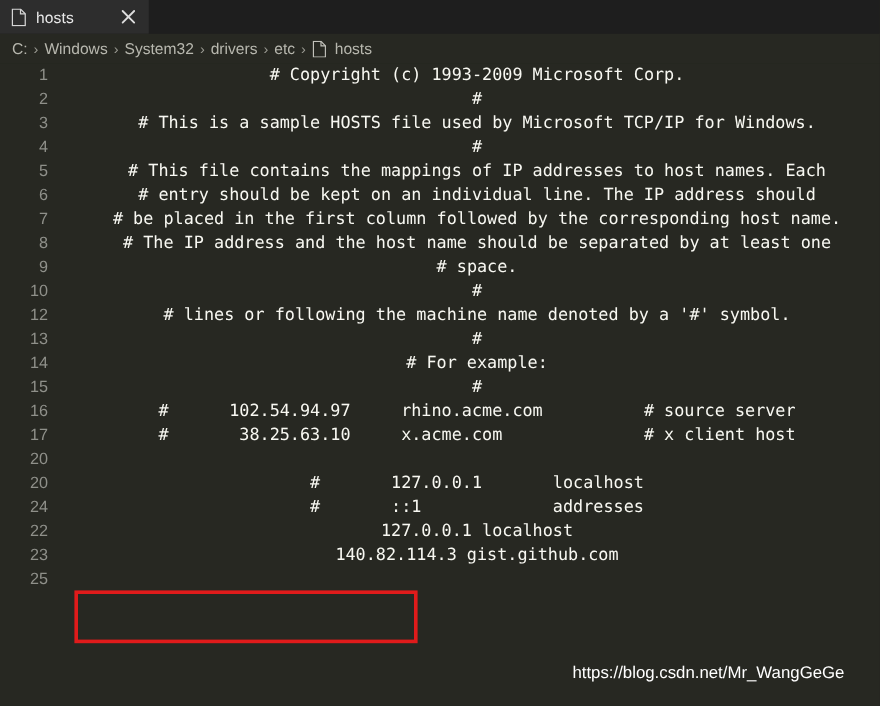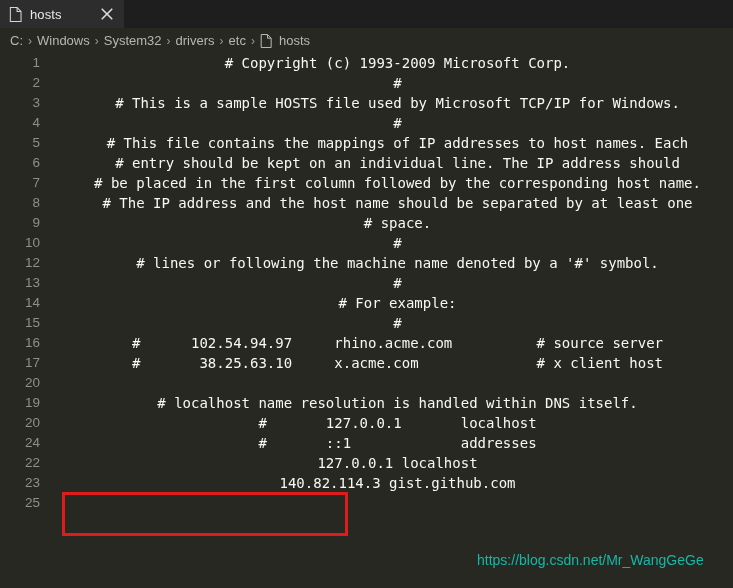--- a/index.html
+++ b/index.html
@@ -131,21 +131,21 @@
     height: 48px;
     border: 3px solid #e01b1b;
     pointer-events: none;
   }
 
   
   #watermark {
     position: absolute;
     left: 477px;
     top: 499px;
-    color: #14b8a6;
+    color: #ffffff;
     font-family: "Liberation Sans", sans-serif;
     font-size: 14px;
     white-space: nowrap;
     user-select: none;
   }
 </style>
 </head>
 <body>
 
 <div id="tabbar">
@@ -196,21 +196,20 @@
       <div class="line"><div class="lineno">8</div><div class="code"># The IP address and the host name should be separated by at least one</div></div>
       <div class="line"><div class="lineno">9</div><div class="code"># space.</div></div>
       <div class="line"><div class="lineno">10</div><div class="code">#</div></div>
       <div class="line"><div class="lineno">12</div><div class="code"># lines or following the machine name denoted by a '#' symbol.</div></div>
       <div class="line"><div class="lineno">13</div><div class="code">#</div></div>
       <div class="line"><div class="lineno">14</div><div class="code"># For example:</div></div>
       <div class="line"><div class="lineno">15</div><div class="code">#</div></div>
       <div class="line"><div class="lineno">16</div><div class="code">#      102.54.94.97     rhino.acme.com          # source server</div></div>
       <div class="line"><div class="lineno">17</div><div class="code">#       38.25.63.10     x.acme.com              # x client host</div></div>
       <div class="line"><div class="lineno">20</div><div class="code"></div></div>
-      <div class="line"><div class="lineno">19</div><div class="code"># localhost name resolution is handled within DNS itself.</div></div>
       <div class="line"><div class="lineno">20</div><div class="code">#	127.0.0.1       localhost</div></div>
       <div class="line"><div class="lineno">24</div><div class="code">#	::1             addresses</div></div>
       <div class="line"><div class="lineno">22</div><div class="code">127.0.0.1 localhost</div></div>
       <div class="line"><div class="lineno">23</div><div class="code">140.82.114.3 gist.github.com</div></div>
       <div class="line"><div class="lineno">25</div><div class="code"></div></div>
     </div>
 
   <div id="redbox" style="top: 439px; height: 44px; border-color: rgb(224, 27, 27);"></div>
 
   <div id="watermark">https://blog.csdn.net/Mr_WangGeGe</div>

